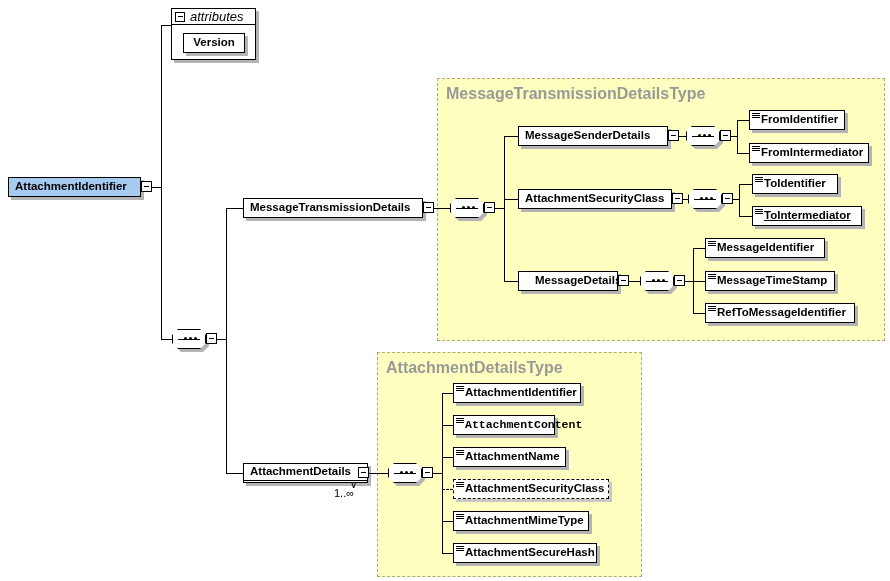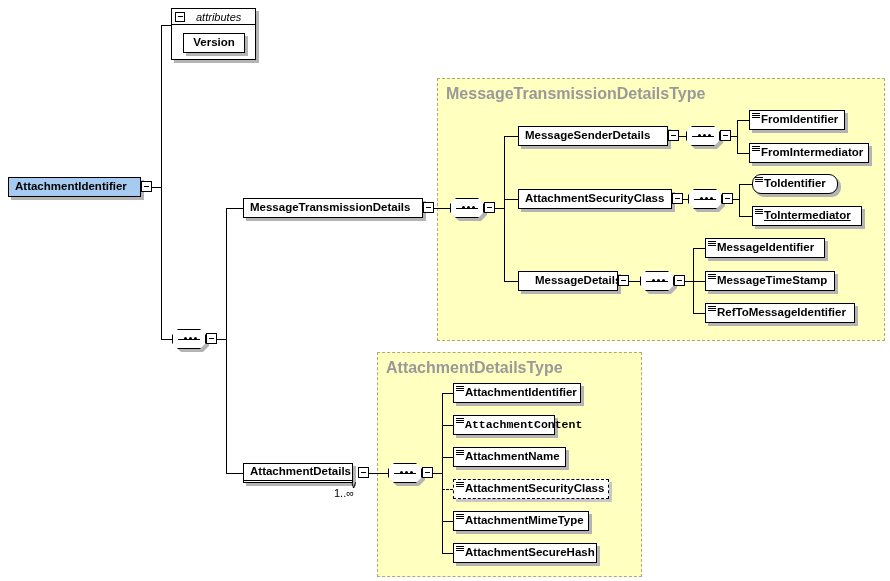--- a/index.html
+++ b/index.html
@@ -46,21 +46,21 @@
   .seq .dot{position:absolute;top:8px;width:3px;height:3px;background:#000;border-radius:50%;}
 
   
   .attrbox{position:absolute;background:#fff;border:1px solid #000;box-sizing:border-box;
            box-shadow:3px 3px 0 0 #b4b4b4;}
   .attrhdr{position:absolute;background:#fff;border:1px solid #000;box-sizing:border-box;
            height:17px;display:flex;align-items:center;padding-left:3px;}
   .attrhdr .mn{width:10px;height:10px;border:1px solid #000;background:#fff;position:relative;
                box-sizing:border-box;flex:0 0 auto;}
   .attrhdr .mn::before{content:"";position:absolute;left:1.5px;top:3.5px;width:5px;height:1px;background:#000;}
-  .attrhdr .t{font-size:11px;font-style:italic;color:#000;margin-left:11px;white-space:nowrap;}
+  .attrhdr .t{font-size:13px;font-style:italic;color:#000;margin-left:5px;white-space:nowrap;}
 
   .occurs{position:absolute;font-size:11px;color:#000;white-space:nowrap;}
   .repeatmark{position:absolute;font-size:10px;color:#000;}
 </style>
 </head>
 <body>
 
 <div id="canvas">
 
   <div class="typebox" style="left:437px;top:78px;width:448px;height:263px;"></div>
@@ -175,21 +175,21 @@
     <div class="dot" style="left:12px;"></div>
       <div class="dot" style="left:17px;"></div>
       <div class="dot" style="left:22px;"></div>
   </div>
   <div class="minus" style="left:722px;top:193px;"></div>
   <div class="hline" style="left:733px;top:199px;width:6px;"></div>
   <div class="vline" style="left:739px;top:184px;height:32px;"></div>
   <div class="hline" style="left:739px;top:184px;width:13px;"></div>
   <div class="hline" style="left:739px;top:216px;width:13px;"></div>
 
-  <div class="node shadow" style="left:752px;top:174px;width:86px;border-radius:9px;">
+  <div class="node shadow" style="left:752px;top:174px;width:86px;">
     <span class="eqicon">
         <i></i>
         <i></i>
         <i></i>
       </span>
     <span class="lbl">ToIdentifier</span>
   </div>
   <div class="node shadow" style="left:752px;top:206px;width:110px;text-decoration:underline;">
     <span class="eqicon">
         <i></i>
@@ -237,21 +237,21 @@
   </div>
   <div class="node shadow" style="left:705px;top:303px;width:150px;">
     <span class="eqicon">
         <i></i>
         <i></i>
         <i></i>
       </span>
     <span class="lbl">RefToMessageIdentifier</span>
   </div>
 
-  <div class="node repeat shadow" style="left:243px;top:463px;width:110px;padding-left:6px;">
+  <div class="node repeat shadow" style="left:243px;top:463px;width:125px;padding-left:6px;">
     <span class="lbl">AttachmentDetails</span>
   </div>
   <div class="minus" style="left:358px;top:467px;"></div>
   <div class="repeatmark" style="left:350px;top:479px;">∨</div>
   <div class="occurs" style="left:334px;top:487px;">1..∞</div>
   <div class="hline" style="left:369px;top:473px;width:19px;"></div>
 
   <div class="seq" style="left:388px;top:463px;">
     <div class="octsh"></div>
       <div class="oct"></div>

